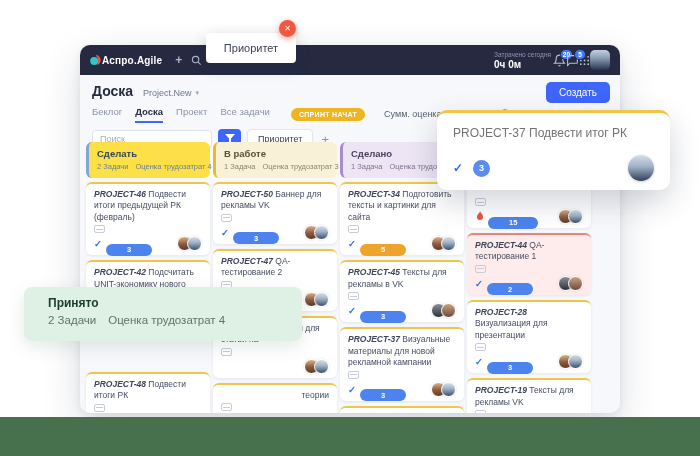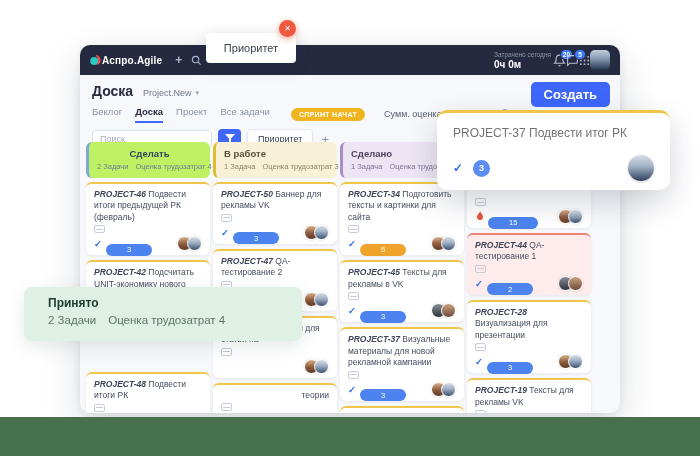--- a/index.html
+++ b/index.html
@@ -28,21 +28,21 @@
     justify-content:center; padding:0 2px; border:1.5px solid #252a41; }
   .tb-avatar { width:20px; height:20px; border-radius:5px;
     background:linear-gradient(180deg,#c3cfdd 0%,#8da1b6 38%,#24344e 100%); }
 
   
   .subheader { position:relative; padding:8px 12px 2px; display:flex; align-items:baseline; }
   .board-title { font-size:14px; font-weight:700; color:#262c3d; }
   .project-select { margin-left:10px; font-size:9px; color:#6f7789; display:inline-flex; align-items:center; gap:4px; }
   .chev { font-size:7px; color:#9aa1b0; }
   .create-btn { position:absolute; right:10px; top:7px; background:var(--accent-blue,#3e66fb); color:#fff;
-    border:none; font-size:13px; font-weight:700; padding:5px 13px; border-radius:5px; font-family:inherit; }
+    border:none; font-size:10px; font-weight:400; padding:5px 13px; border-radius:5px; font-family:inherit; }
 
   
   .tabsrow { display:flex; align-items:center; gap:13px; padding:4px 12px 0; height:22px; }
   .tab { font-size:9.5px; color:#8a93a5; padding-bottom:4px; border-bottom:2px solid transparent; }
   .tab.active { color:#262c3d; font-weight:700; border-bottom-color:var(--accent-blue,#3e66fb); }
   .sprint-badge { margin-left:8px; background:var(--sprint-amber,#efb41e); color:#fff; font-size:7px; font-weight:700;
     letter-spacing:.3px; padding:3px 8px; border-radius:9px; }
   .summary { font-size:9px; color:#555e70; margin-left:6px; }
   .info-ic { width:10px; height:10px; border:1px solid #98a0b0; border-radius:50%; color:#98a0b0; font-size:7px;
     display:inline-flex; align-items:center; justify-content:center; margin-left:4px; }
@@ -55,21 +55,21 @@
   .filter-btn { width:23px; height:20px; background:var(--accent-blue,#3e66fb); border:none; border-radius:4px;
     display:flex; align-items:center; justify-content:center; }
   .chip { height:20px; padding:0 10px; background:#fff; border:1px solid #e2e6ee; border-radius:4px;
     font-size:9px; color:#3a4150; display:flex; align-items:center; box-shadow:0 1px 2px rgba(40,50,80,.05); }
   .plus-btn { font-size:13px; color:#8a93a5; background:none; border:none; margin-left:2px; font-family:inherit; }
 
   
   .board { position:absolute; left:6px; top:97px; display:flex; gap:3px; }
   .col { width:124px; flex:none; }
   .col-header { border-radius:6px; padding:6px 8px 7px; margin-bottom:4px; border-left:3px solid transparent; }
-  .col-header.blue   { background:#bef264; border-left-color:#7fa8d9;text-align:center; }
+  .col-header.blue   { background:#fde047; border-left-color:#7fa8d9; }
   .col-header.blue .col-title{ color:#30455c; } .col-header.blue .col-meta{ color:#6c7f94; }
   .col-header.yellow { background:#f8f1d7; border-left-color:#e3bb2e; }
   .col-header.yellow .col-title{ color:#56513a; } .col-header.yellow .col-meta{ color:#8c8668; }
   .col-header.purple { background:#ede5f3; border-left-color:#a98bc9; }
   .col-header.purple .col-title{ color:#4c3f5e; } .col-header.purple .col-meta{ color:#7e7390; }
   .col-title { font-size:9.5px; font-weight:700; }
   .col-meta { font-size:7.5px; margin-top:3px; display:flex; gap:7px; white-space:nowrap; }
   .col.headerless > .card:first-child { margin-top:34px; }
 
   .card { background:#fff; border-radius:6px; border-top:2px solid #f0c64a; padding:5px 8px 4px; margin-bottom:5px;
@@ -77,21 +77,21 @@
   .card.alert { background:#fdeceb; border-top-color:var(--alert-red,#ef8276); }
   .title { font-size:8.5px; color:#454d60; line-height:1.35; }
   .title:empty { height:13px; }
   .title.right { text-align:right; }
   .code { font-weight:700; color:#3d4558;font-style:italic; }
   .desc { display:block; width:11px; height:8px; border:1px solid #c6ccd8; border-radius:2px; margin:2px 0 3px;
     background:linear-gradient(#c6ccd8,#c6ccd8) 50% 50%/7px 1px no-repeat; }
   .foot { display:flex; align-items:center; height:15px; }
   .check { color:#2f6fe4; font-size:9.5px; font-weight:700; margin-right:4px; }
   .pill { min-width:14px; height:12px; border-radius:7px; background:var(--badge-blue,#4c83ee); color:#fff;
-    font-size:7.5px; font-weight:400; display:inline-flex; align-items:center; justify-content:center; padding:0 21px;margin-top:12px; }
+    font-size:7.5px; font-weight:700; display:inline-flex; align-items:center; justify-content:center; padding:0 21px;margin-top:12px; }
   .pill.amber { background:var(--badge-amber,#f0a32a); }
   .fire { margin-right:3px; display:flex; }
   .avs { margin-left:auto; display:flex; }
   .av { width:15px; height:15px; border-radius:50%; border:1.5px solid #fff; margin-left:-5px;
     box-shadow:0 0 2px rgba(0,0,0,.18); }
   .av-a { background:linear-gradient(180deg,#d9b18a 0%,#8c5a3c 55%,#5e3a27 100%); }
   .av-b { background:linear-gradient(180deg,#d7dee8 0%,#9fb0c4 45%,#39506e 100%); }
   .av-c { background:linear-gradient(180deg,#8a8f98 0%,#2e3138 100%); }
   .av-d { background:linear-gradient(180deg,#caa17e 0%,#6e4a3f 100%); }
 

